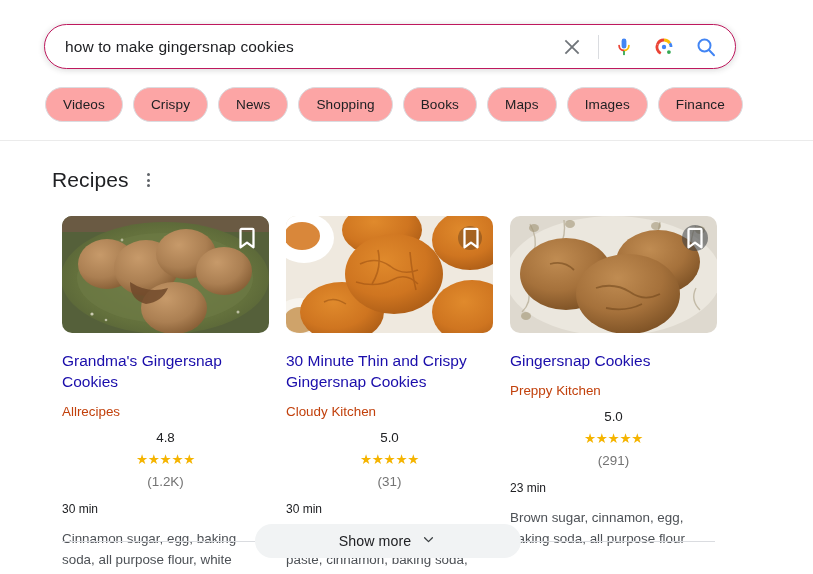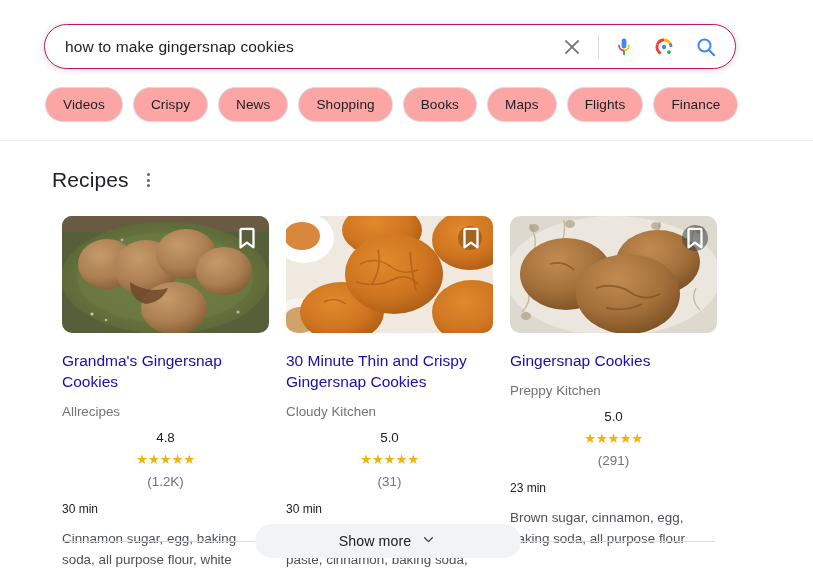--- a/index.html
+++ b/index.html
@@ -105,21 +105,21 @@
     margin-top: 17px;
     font-size: 15.5px;
     line-height: 21px;
     color: #1a0dab;
     cursor: pointer;
     letter-spacing: 0;
   }
   .card-source {
     margin-top: 11px;
     font-size: 13.4px;
-    color: #737373;
+    color: #c2410c;
     line-height: 18px;
   }
   .rating-row {
     margin-top: 8px;
     display: flex; align-items: center; gap: 4px;
     font-size: 13.4px; color: #202124;
     line-height: 18px;
     flex-direction: column;
   }
   .stars { display:flex; align-items:center; gap:0px; color:#f5b400; font-size: 13.5px; letter-spacing:-.3px; }
@@ -215,21 +215,21 @@
     <div class="chip">
         <span>Shopping</span>
       </div>
     <div class="chip">
         <span>Books</span>
       </div>
     <div class="chip">
         <span>Maps</span>
       </div>
     <div class="chip">
-        <span>Flights</span>
+        <span>Images</span>
       </div>
     <div class="chip">
         <span>Finance</span>
       </div>
   </div>
 
   <div class="top-divider"></div>
 
   <div class="section-head">
     <div class="section-title">Recipes</div>

